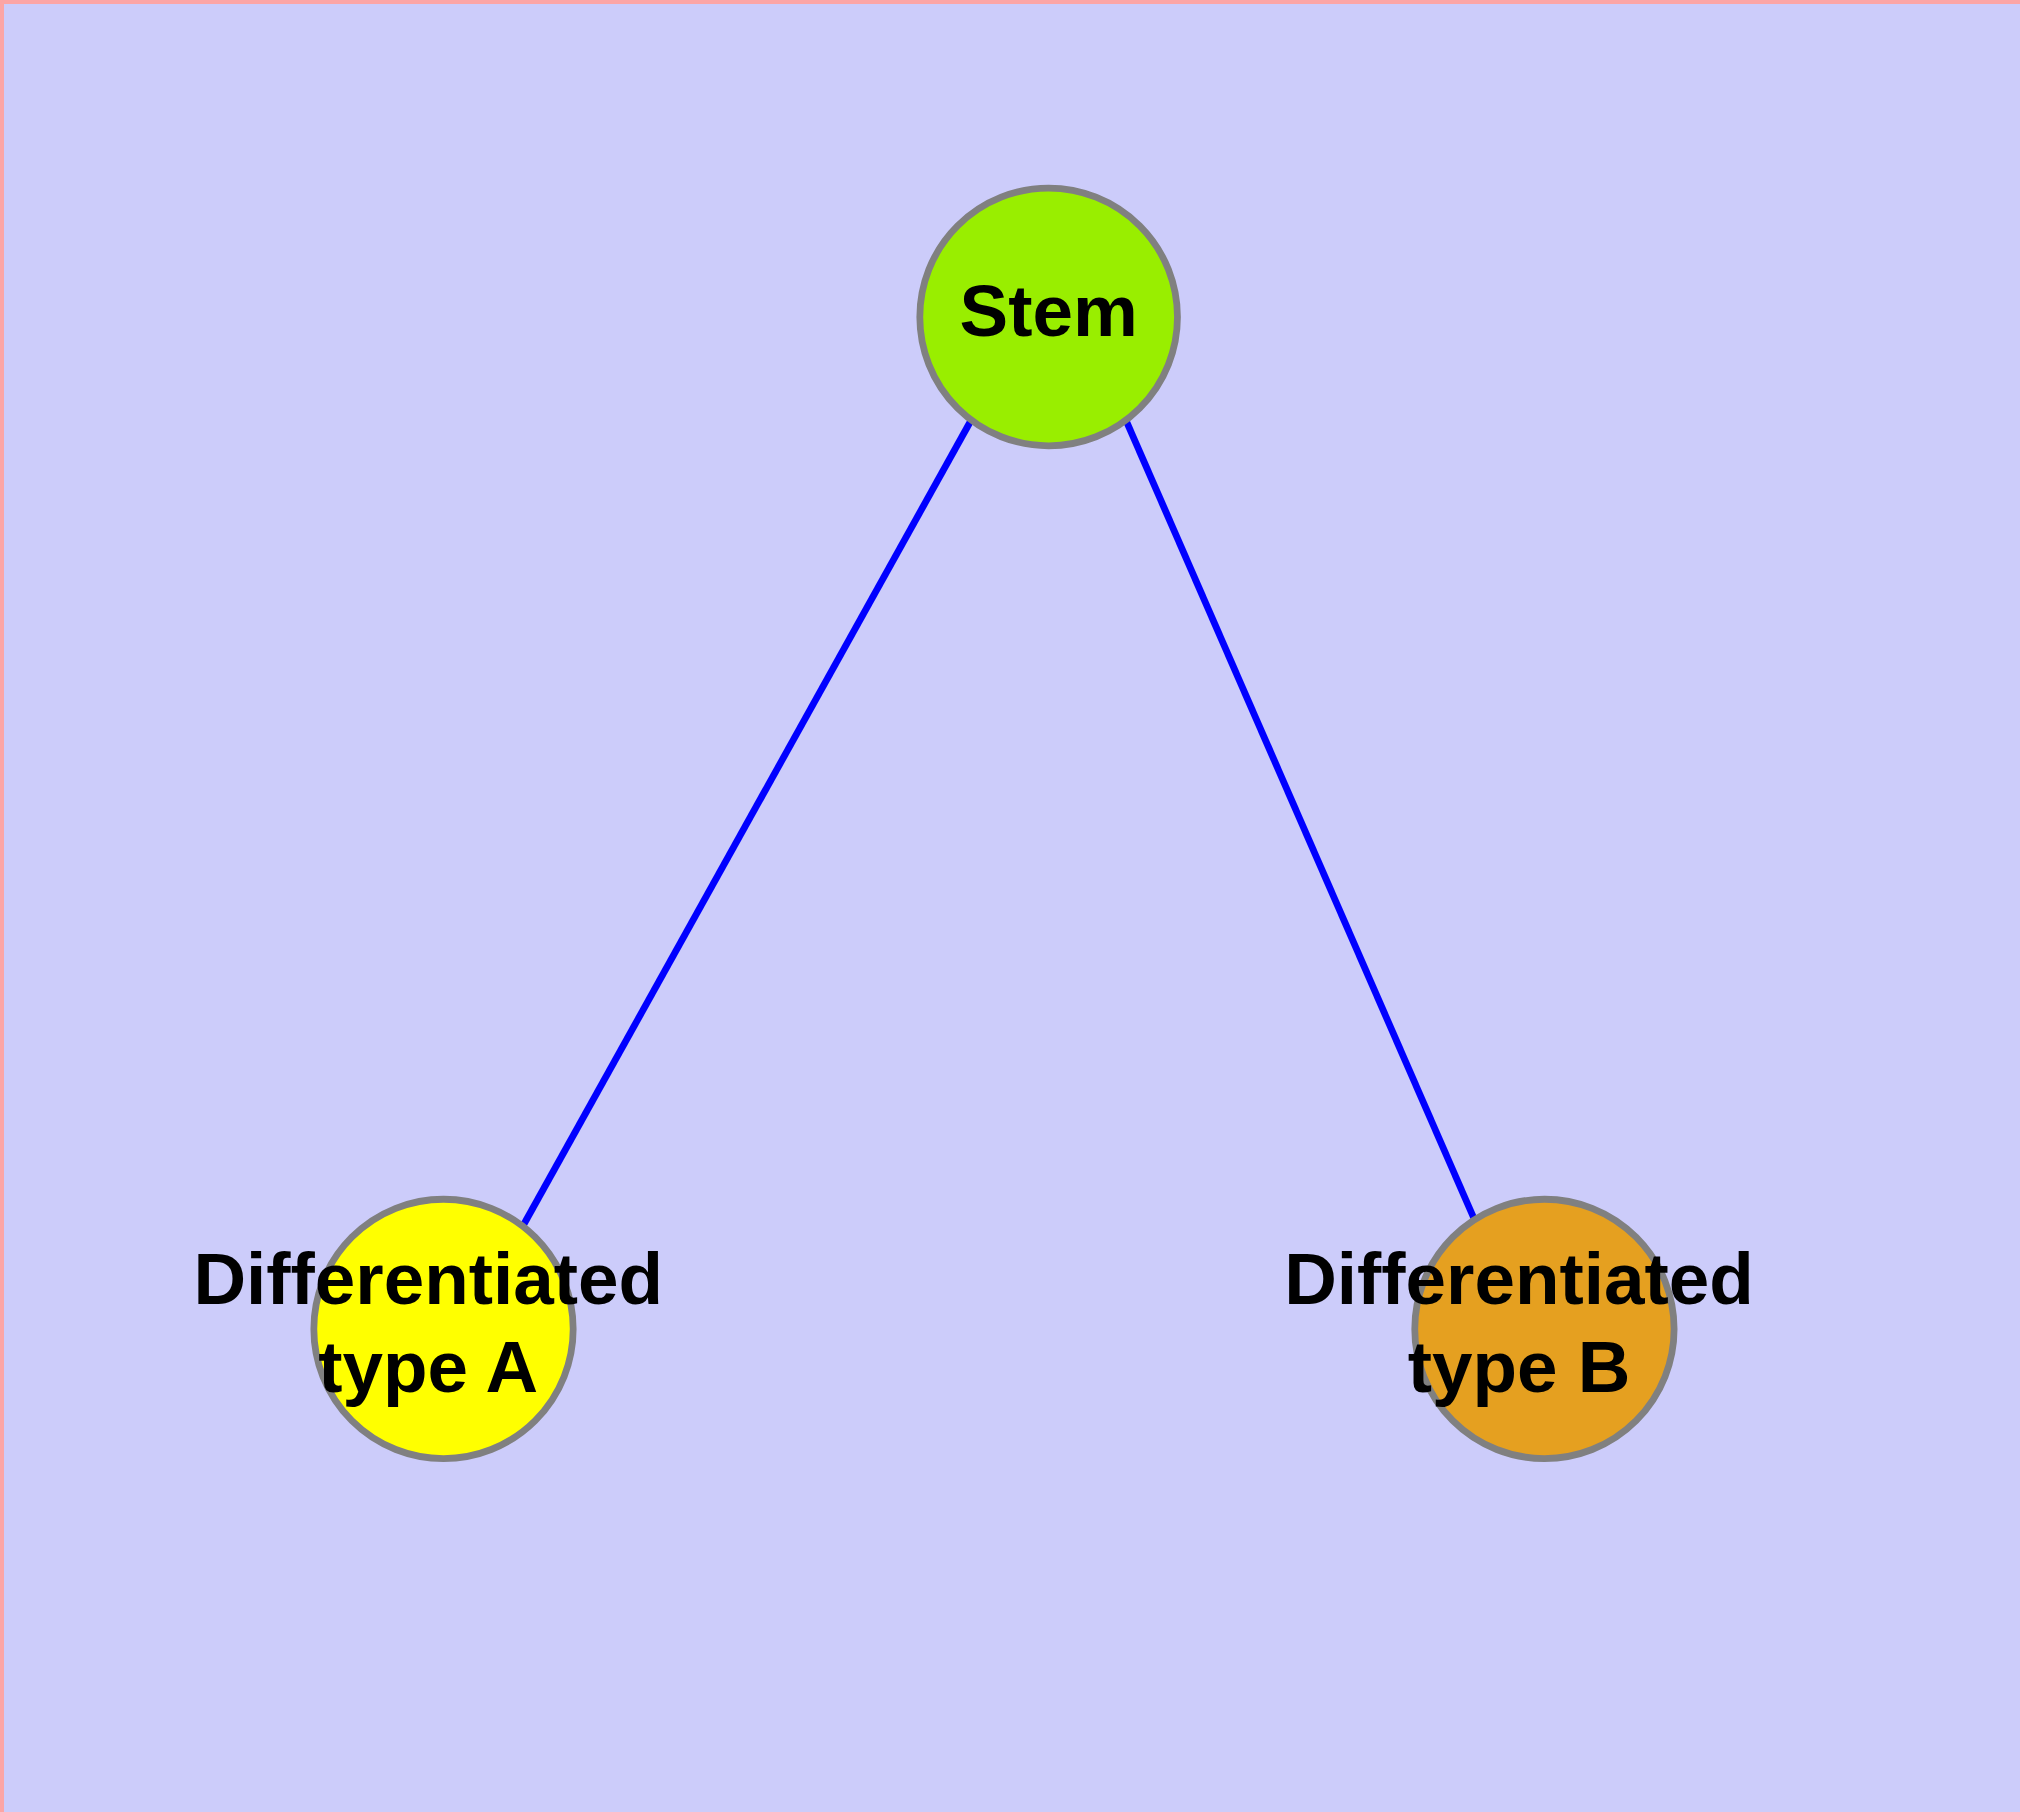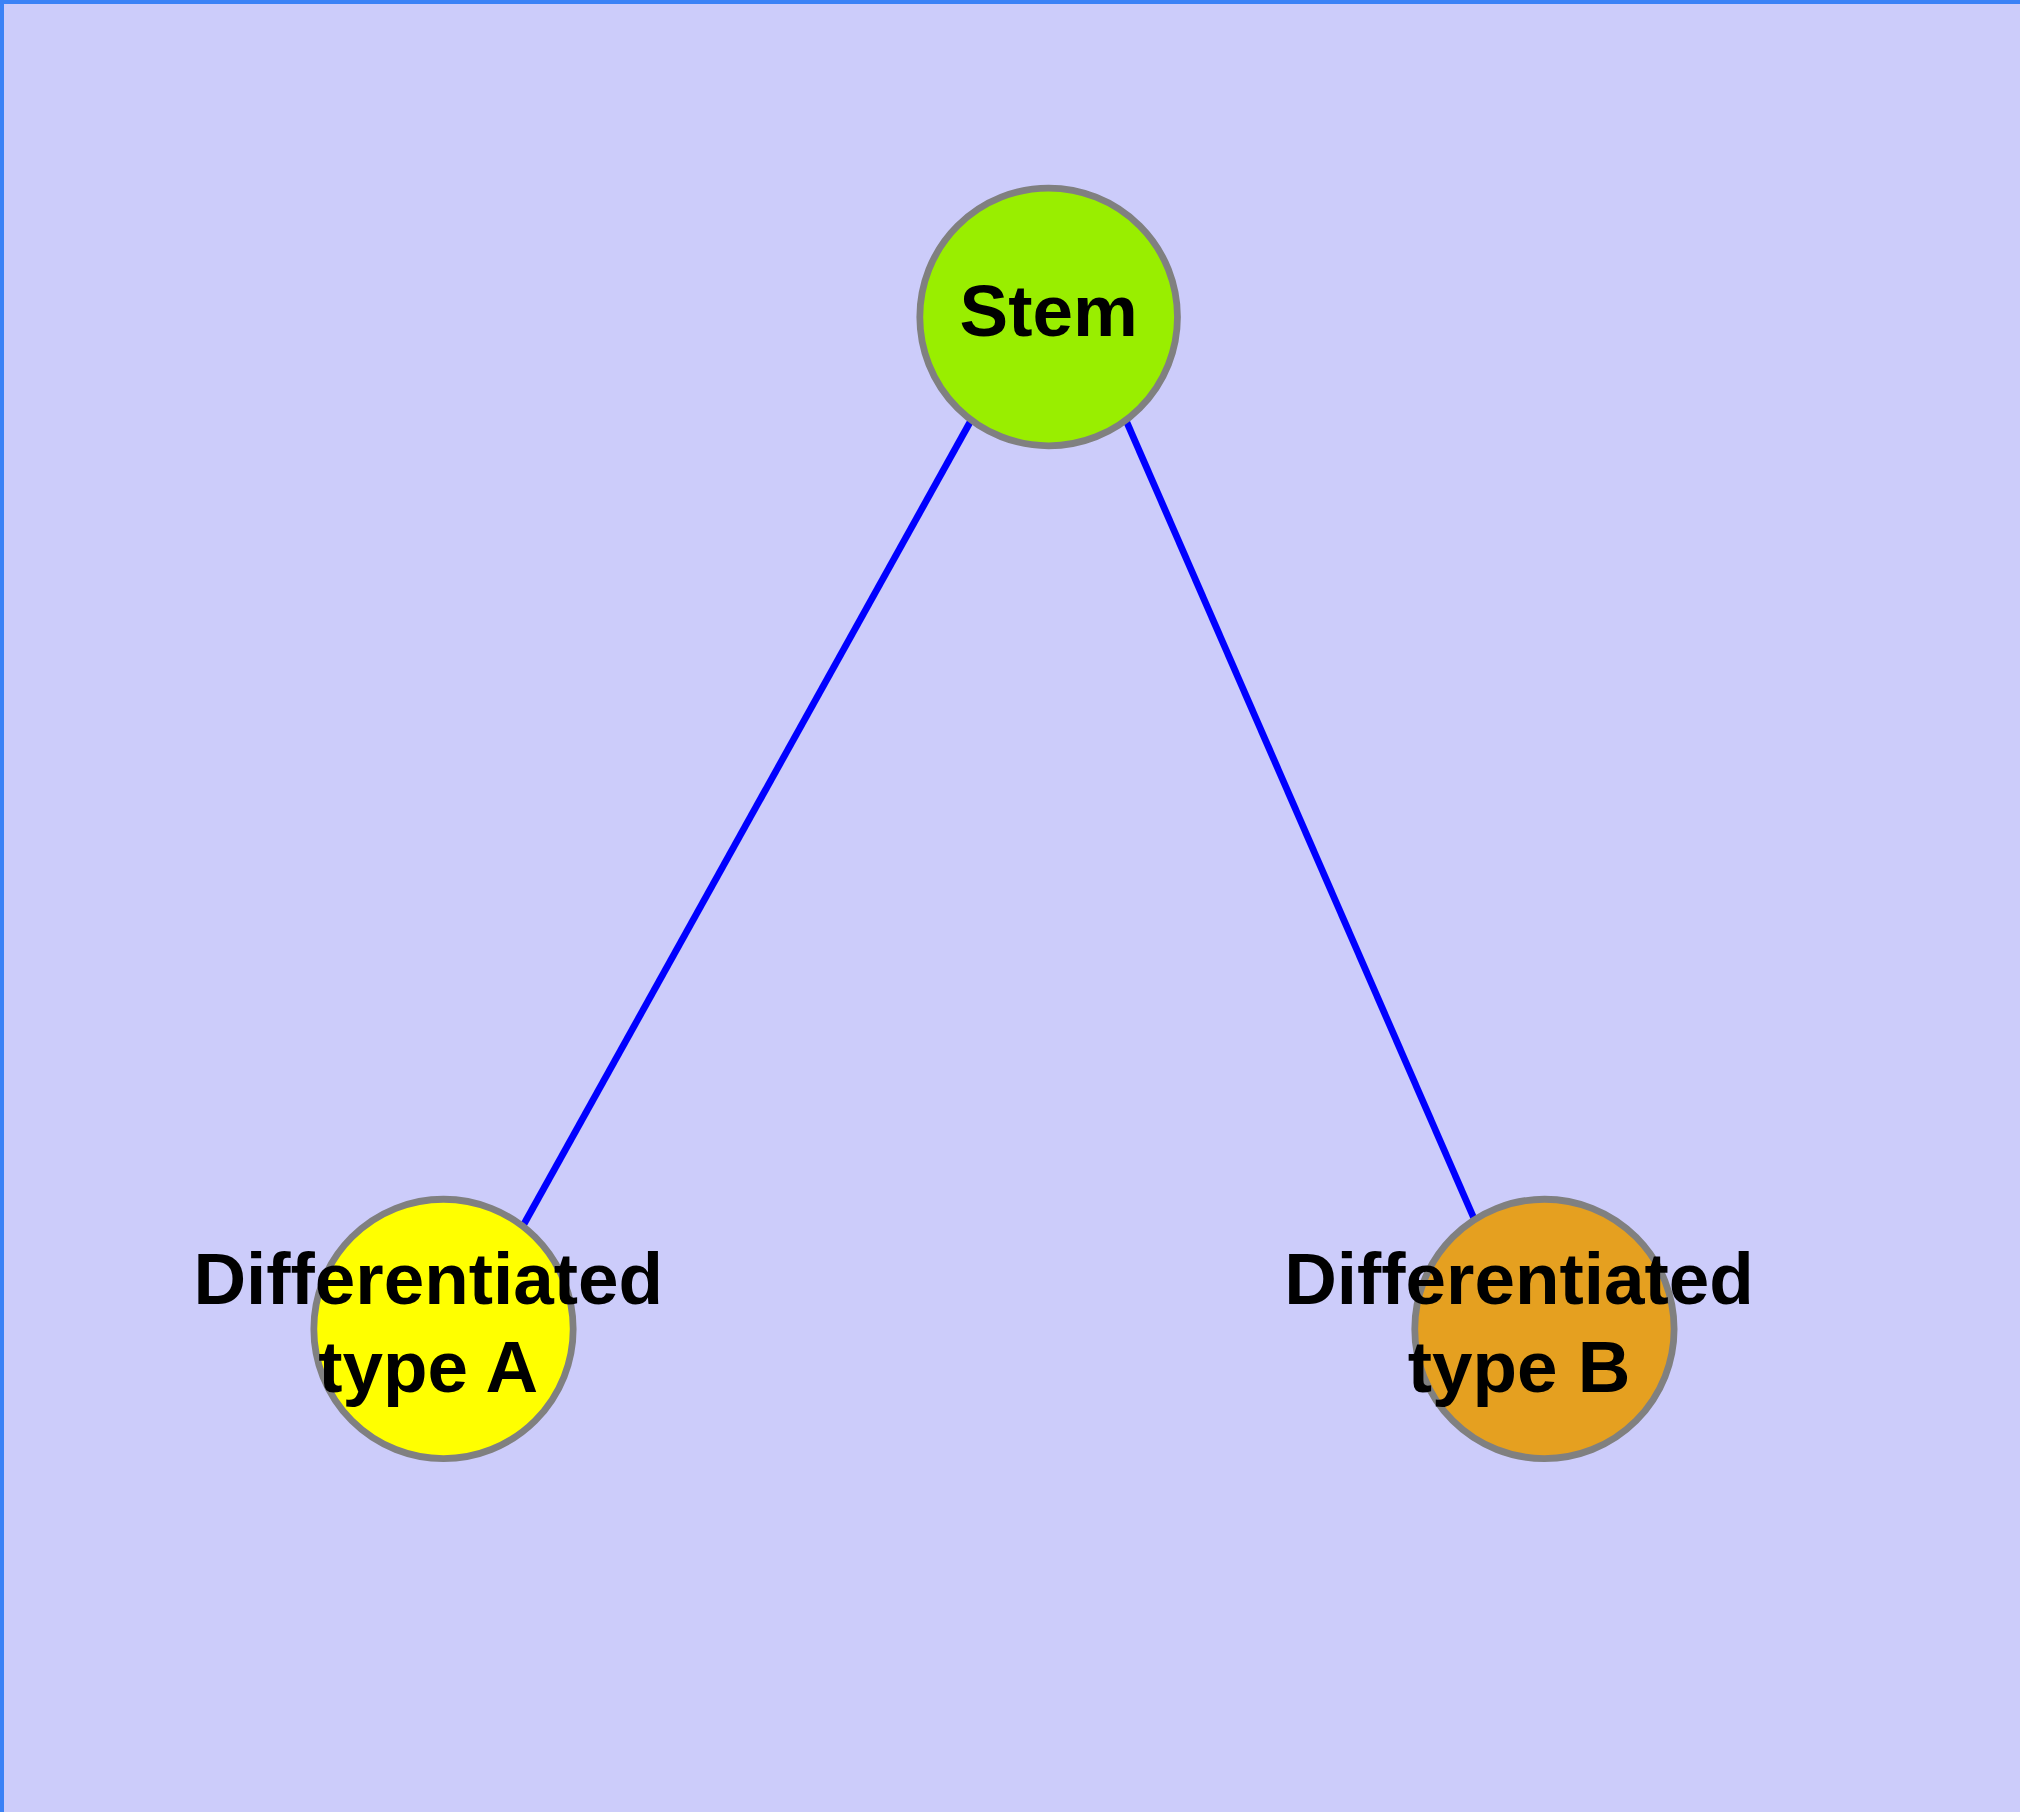--- a/index.html
+++ b/index.html
@@ -6,21 +6,21 @@
   html, body {
     margin: 0;
     padding: 0;
     background: #ffffff;
   }
   #canvas {
     position: relative;
     width: 2021px;
     height: 1812px;
     overflow: hidden;
-    background: #3b82f6;
+    background: #fca5a5;
     font-family: "Liberation Sans", "DejaVu Sans", sans-serif;
   }
   #plot-background {
     position: absolute;
     left: 4.2px;
     top: 4.2px;
     width: 2016px;
     height: 1808px;
     background: #ccccfa;
   }

